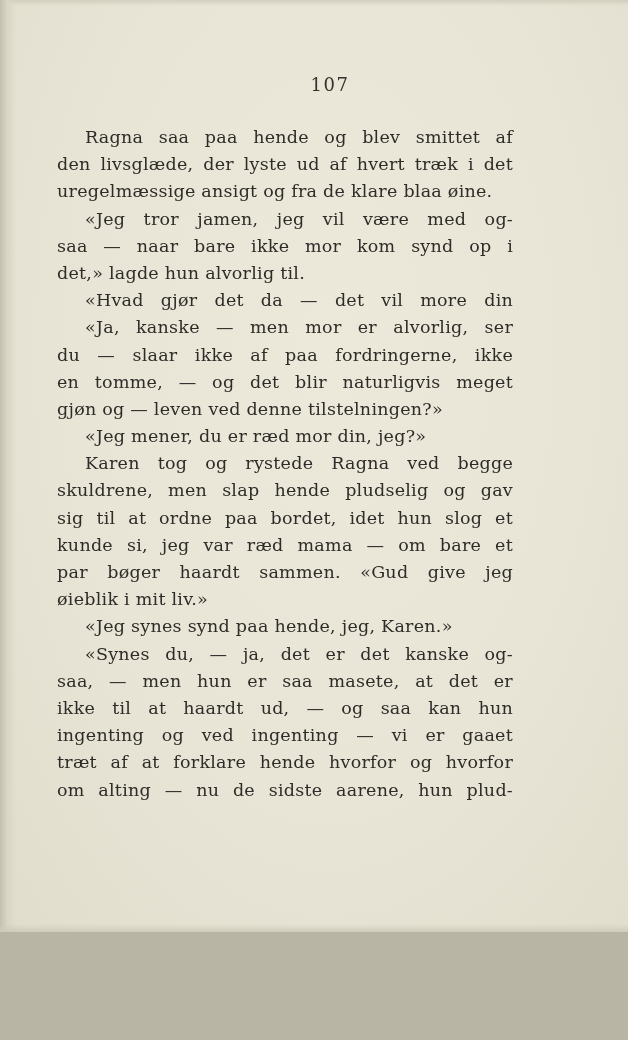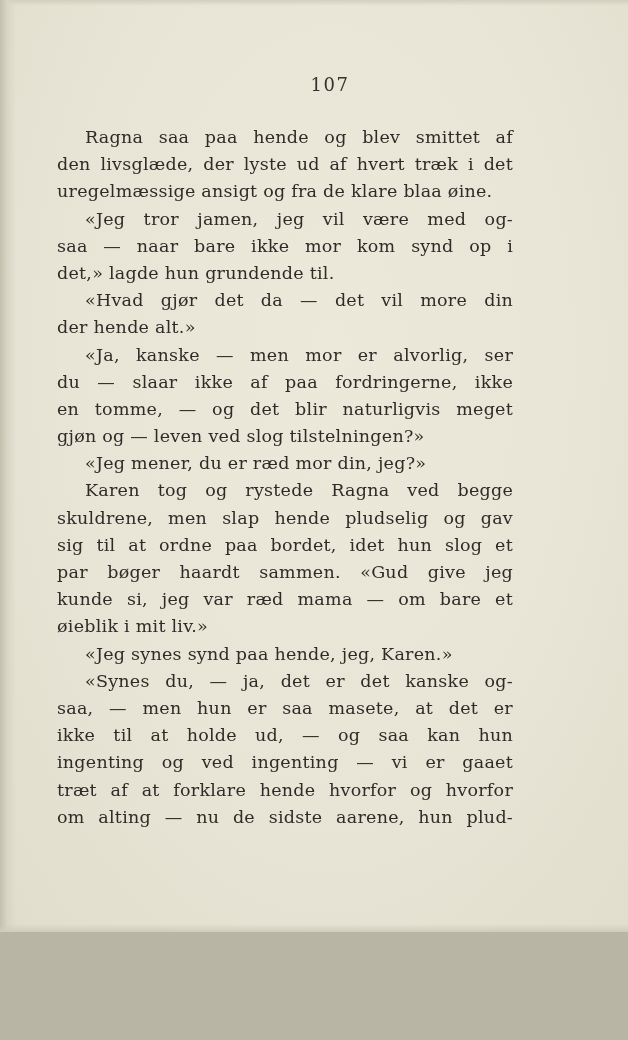--- a/index.html
+++ b/index.html
@@ -88,35 +88,34 @@
   <div class="next-page-corner"></div>
 
   <div class="page-number">107</div>
 
   <div class="text-block">
       <div class="line indent">Ragna saa paa hende og blev smittet af</div>
       <div class="line">den livsglæde, der lyste ud af hvert træk i det</div>
       <div class="line end">uregelmæssige ansigt og fra de klare blaa øine.</div>
       <div class="line indent">«Jeg tror jamen, jeg vil være med og-</div>
       <div class="line">saa — naar bare ikke mor kom synd op i</div>
-      <div class="line end">det,» lagde hun grundende til.</div>
+      <div class="line end">det,» lagde hun alvorlig til.</div>
       <div class="line indent">«Hvad gjør det da — det vil more din</div>
-      <div class="line end">der hende alt.»</div>
       <div class="line indent">«Ja, kanske — men mor er alvorlig, ser</div>
       <div class="line">du — slaar ikke af paa fordringerne, ikke</div>
       <div class="line">en tomme, — og det blir naturligvis meget</div>
-      <div class="line end">gjøn og — leven ved slog tilstelningen?»</div>
+      <div class="line end">gjøn og — leven ved denne tilstelningen?»</div>
       <div class="line indent end">«Jeg mener, du er ræd mor din, jeg?»</div>
       <div class="line indent">Karen tog og rystede Ragna ved begge</div>
       <div class="line">skuldrene, men slap hende pludselig og gav</div>
       <div class="line">sig til at ordne paa bordet, idet hun slog et</div>
+      <div class="line">kunde si, jeg var ræd mama — om bare et</div>
       <div class="line">par bøger haardt sammen.  «Gud give jeg</div>
-      <div class="line">kunde si, jeg var ræd mama — om bare et</div>
       <div class="line end">øieblik i mit liv.»</div>
       <div class="line indent end">«Jeg synes synd paa hende, jeg, Karen.»</div>
       <div class="line indent">«Synes du, — ja, det er det kanske og-</div>
       <div class="line">saa, — men hun er saa masete, at det er</div>
-      <div class="line">ikke til at holde ud, — og saa kan hun</div>
+      <div class="line">ikke til at haardt ud, — og saa kan hun</div>
       <div class="line">ingenting og ved ingenting — vi er gaaet</div>
       <div class="line">træt af at forklare hende hvorfor og hvorfor</div>
       <div class="line">om alting — nu de sidste aarene, hun plud-</div>
     </div>
 </div>
 
 </body></html>

